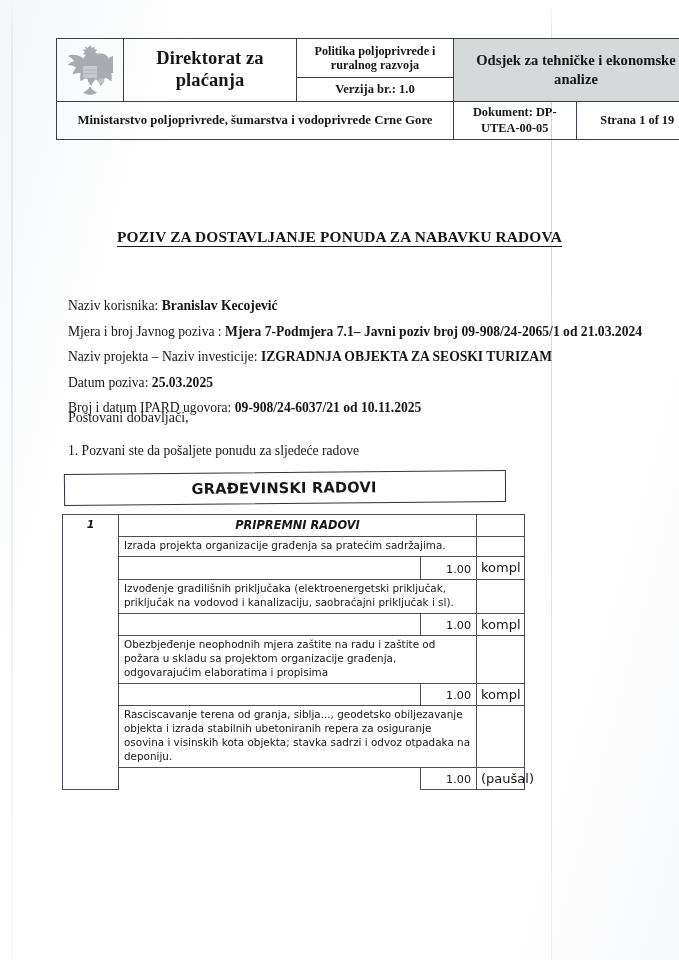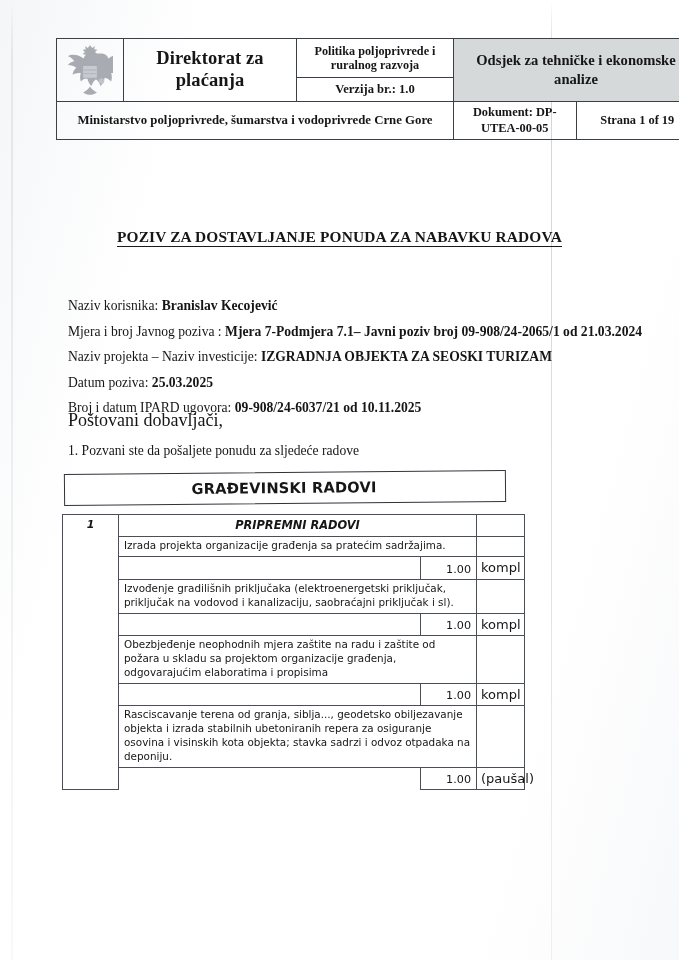--- a/index.html
+++ b/index.html
@@ -107,21 +107,21 @@
     font-size: 13.6px;
     margin-top: 36px;
   }
   .fields .line { margin-bottom: 9.5px; white-space: nowrap; }
   .fields .val { font-weight: bold; }
 
   .salutation {
     position: absolute;
     left: 68px;
     top: 410px;
-    font-size: 18px;
+    font-size: 14px;
   }
   .clause {
     position: absolute;
     left: 68px;
     top: 443px;
     font-size: 13.6px;
   }
 
   
   .banner {

